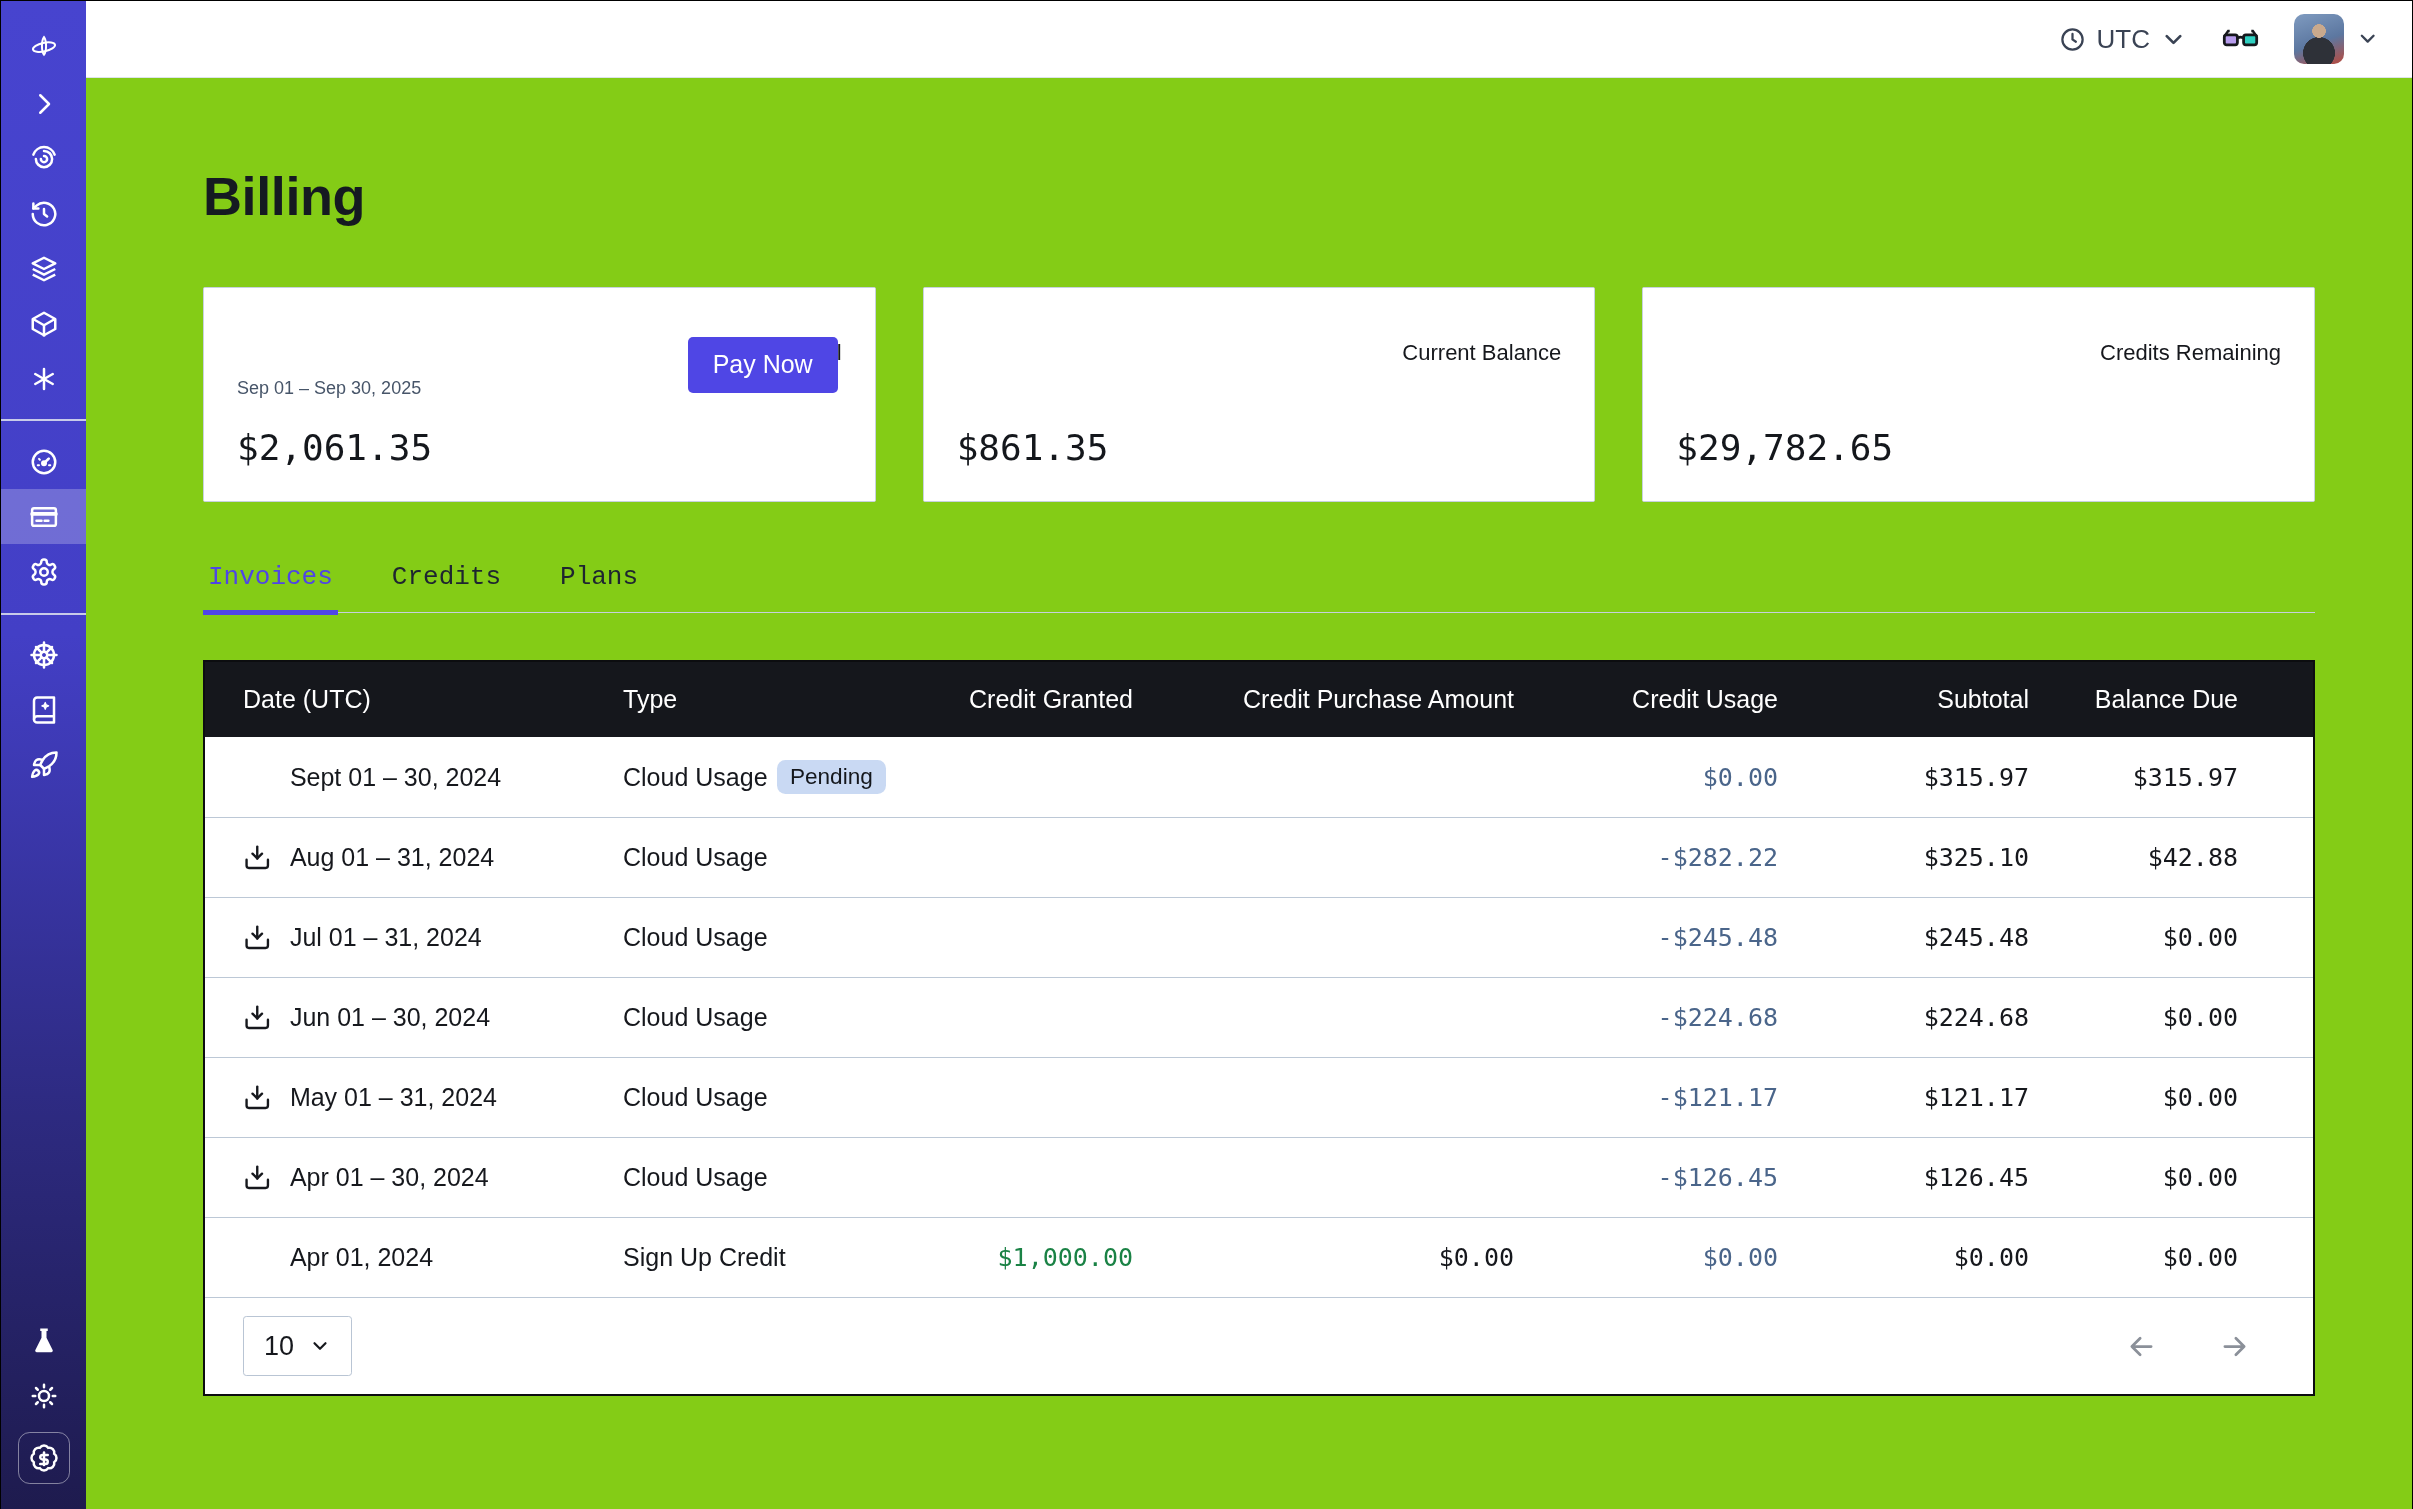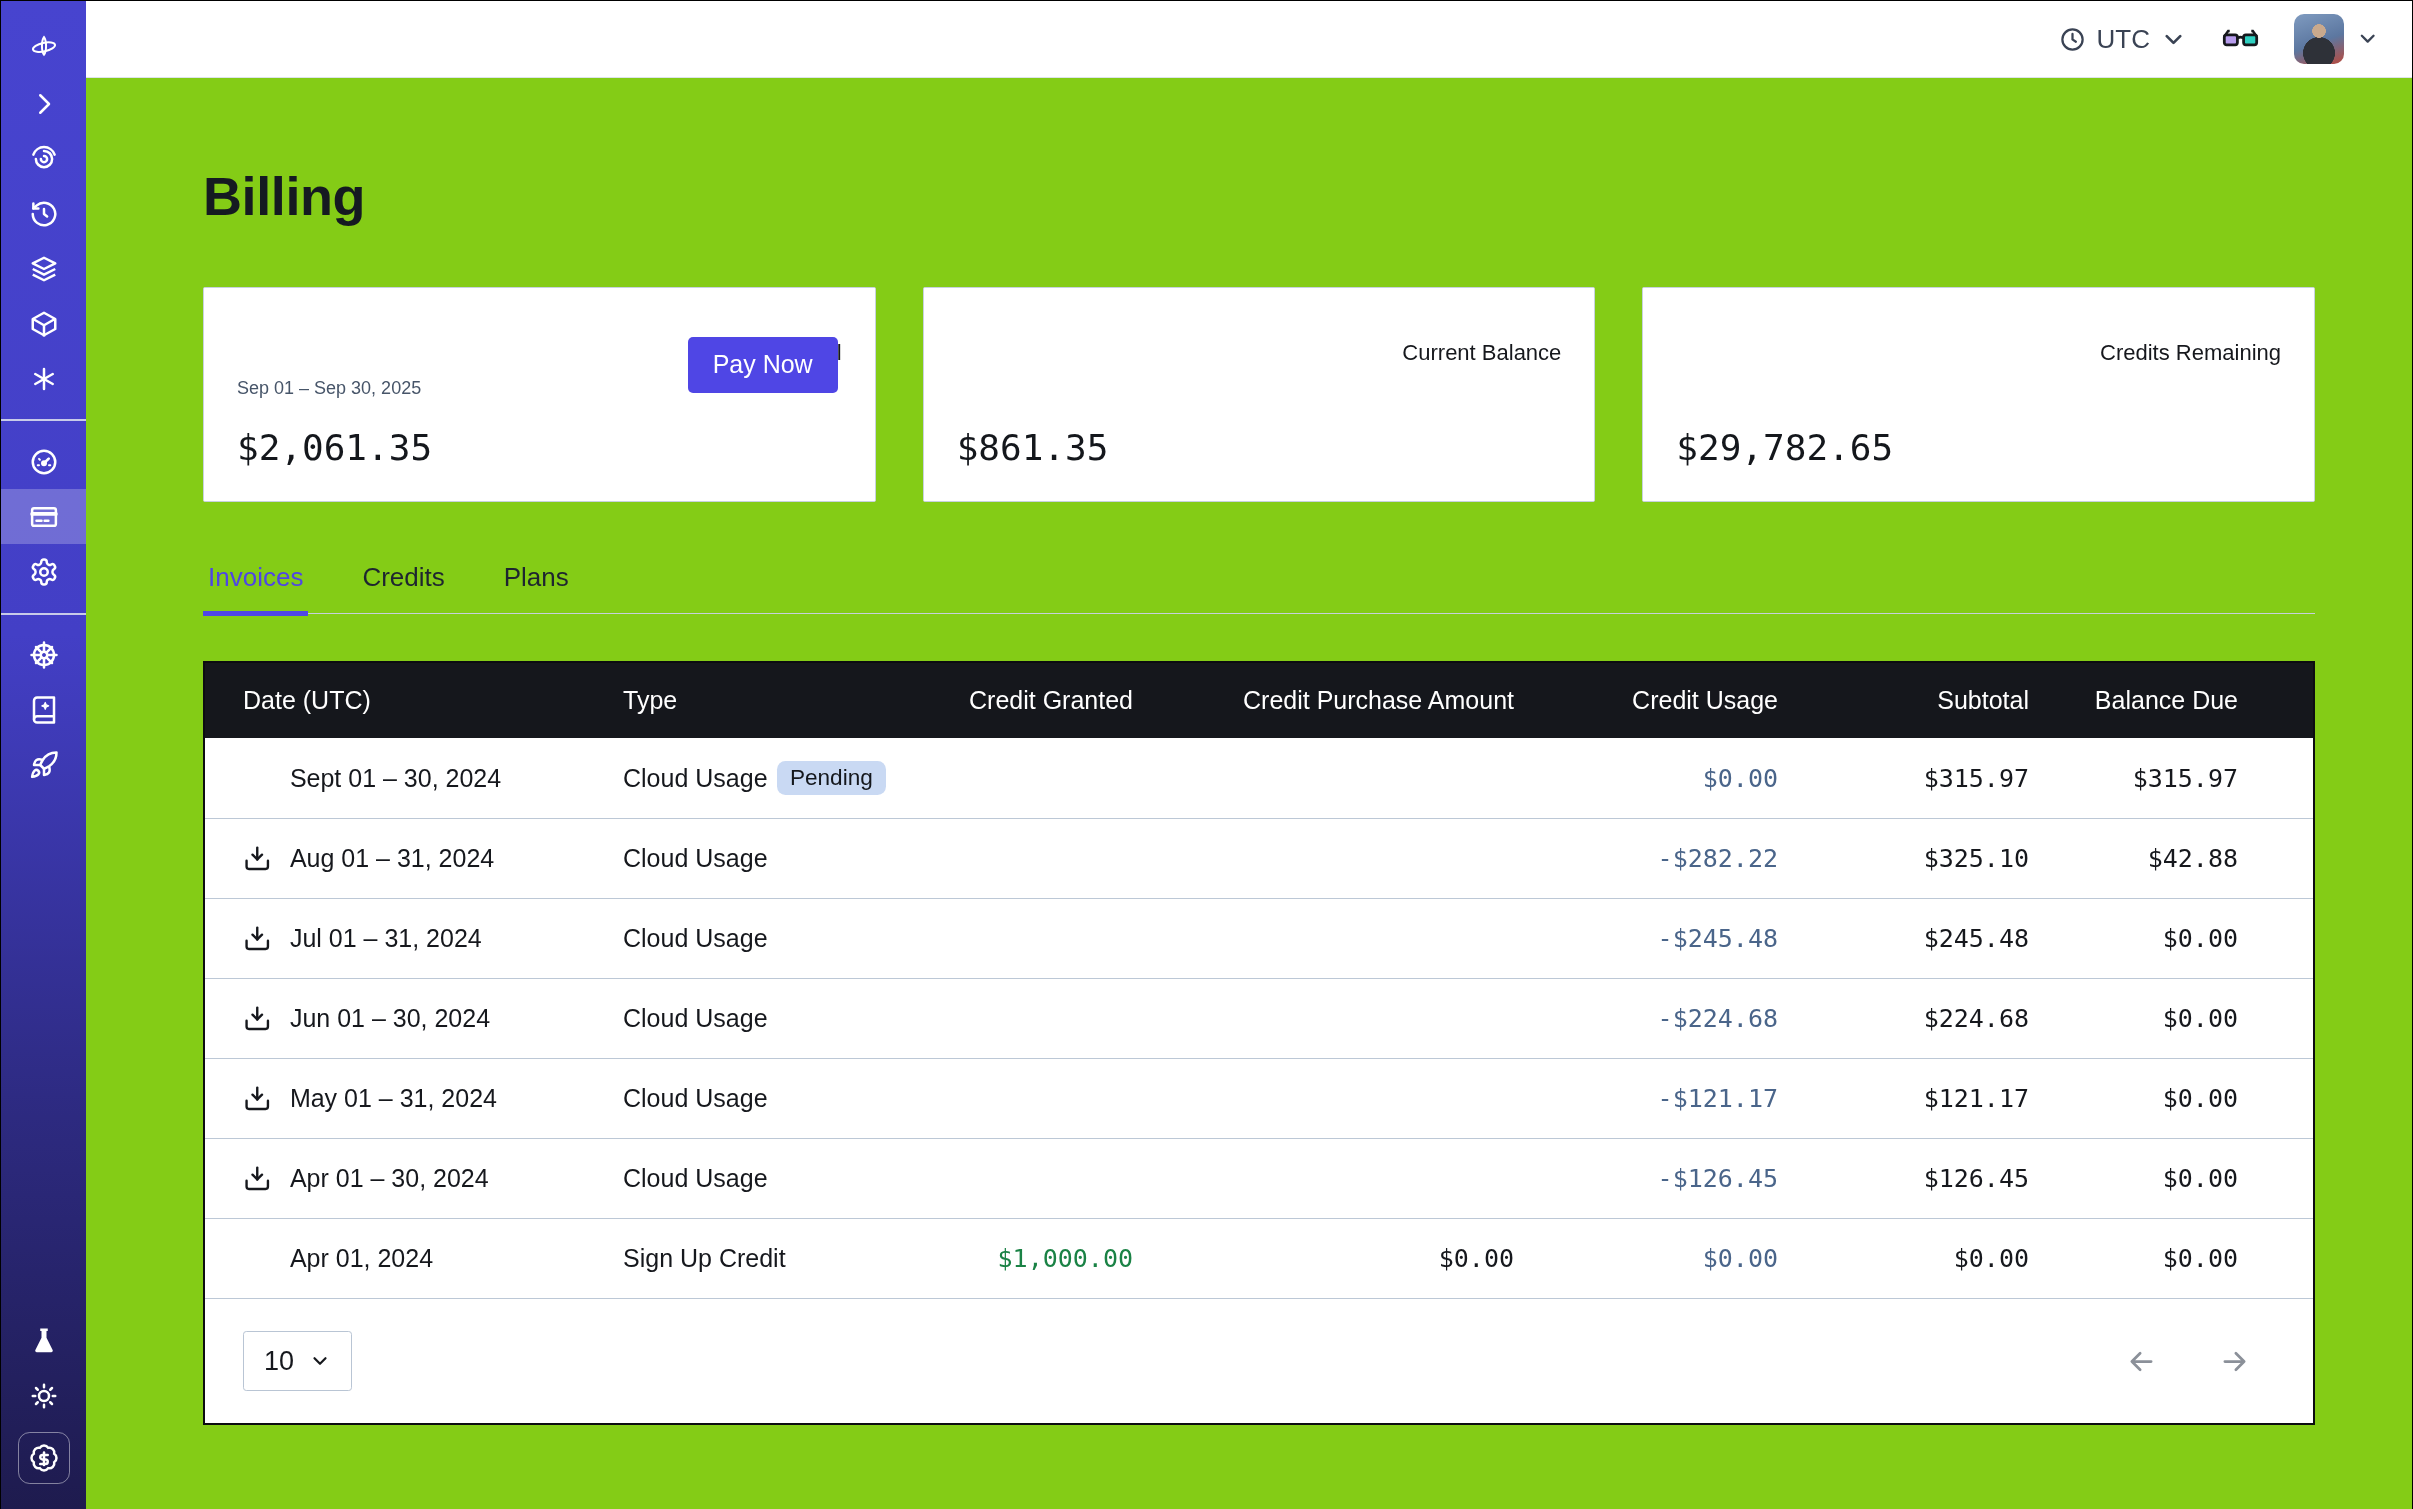--- a/index.html
+++ b/index.html
@@ -72,21 +72,21 @@
   .card-subtitle { font-size:18px; color:#475569; margin-top:11.7px; }
   .card-value { font-family:"DejaVu Sans Mono", monospace; font-size:36px; color:#14171c; position:absolute; left:33px; top:139px; }
   .pay-btn {
     position:absolute; right:37px; top:49px;
     background:var(--accent,#4f46e5); color:#fff; border:none; border-radius:5px;
     font-size:25px; font-family:"Liberation Sans",sans-serif;
     padding:13.4px 25px; cursor:pointer;
   }
   
   .tabs { display:flex; gap:49px; margin-top:55px; border-bottom:1.7px solid #c6d0dc; }
-  .tab { font-size:26px; color:#1e2530; padding:5px 5px 20px 5px; cursor:pointer; position:relative; }
+  .tab { font-size:26px; color:#1e2530; padding:5px 5px 20px 5px; cursor:pointer; position:relative;font-family:Liberation Mono, monospace; }
   .tab.active { color:var(--accent,#4f46e5); }
   .tab.active::after { content:""; position:absolute; left:0; right:0; bottom:-3.3px; height:5px; background:var(--accent,#4f46e5); }
   
   .invoice-table { margin-top:47px; border:2.5px solid #0c0d10; background:#fff; }
   .t-head {
     background:var(--table-header-bg,#15171c); color:#fff;
     display:grid; grid-template-columns:418px 301px 209px 381px 264px 251px 209px;
     padding-right:74px; align-items:center; height:75px; font-size:25px; font-weight:400;
   }
   .t-row {
@@ -103,21 +103,21 @@
   .dl-icon.hidden { visibility:hidden; }
   .type-cell { display:flex; align-items:center; gap:9px; }
   .badge {
     background:var(--pending-bg,#c9d9f3); color:#14171c;
     font-size:22.6px; border-radius:8.4px; padding:5.9px 13.4px; line-height:1;
   }
   .usage { color:var(--usage-blue,#4a658a); }
   .green { color:var(--money-green,#1a8245); }
   
   .t-pagination {
-    border-top:1.7px solid #bcc8d6; height:125px;
+    border-top:1.7px solid #bcc8d6; height:97px;
     display:flex; align-items:center; padding:0 62px 0 38px; background:#fff;
   }
   .page-size {
     border:1.7px solid #b9c5d4; border-radius:3.3px; background:#fff;
     display:flex; align-items:center; gap:15px;
     font-size:27px; color:#16181d; padding:13.4px 20px; cursor:pointer;
   }
   .page-size svg { width:22px; height:22px; color:#16181d; }
   .pager-arrows { margin-left:auto; display:flex; gap:60px; }
   .pager-arrows svg { width:33px; height:33px; color:#8b9099; cursor:pointer; }

